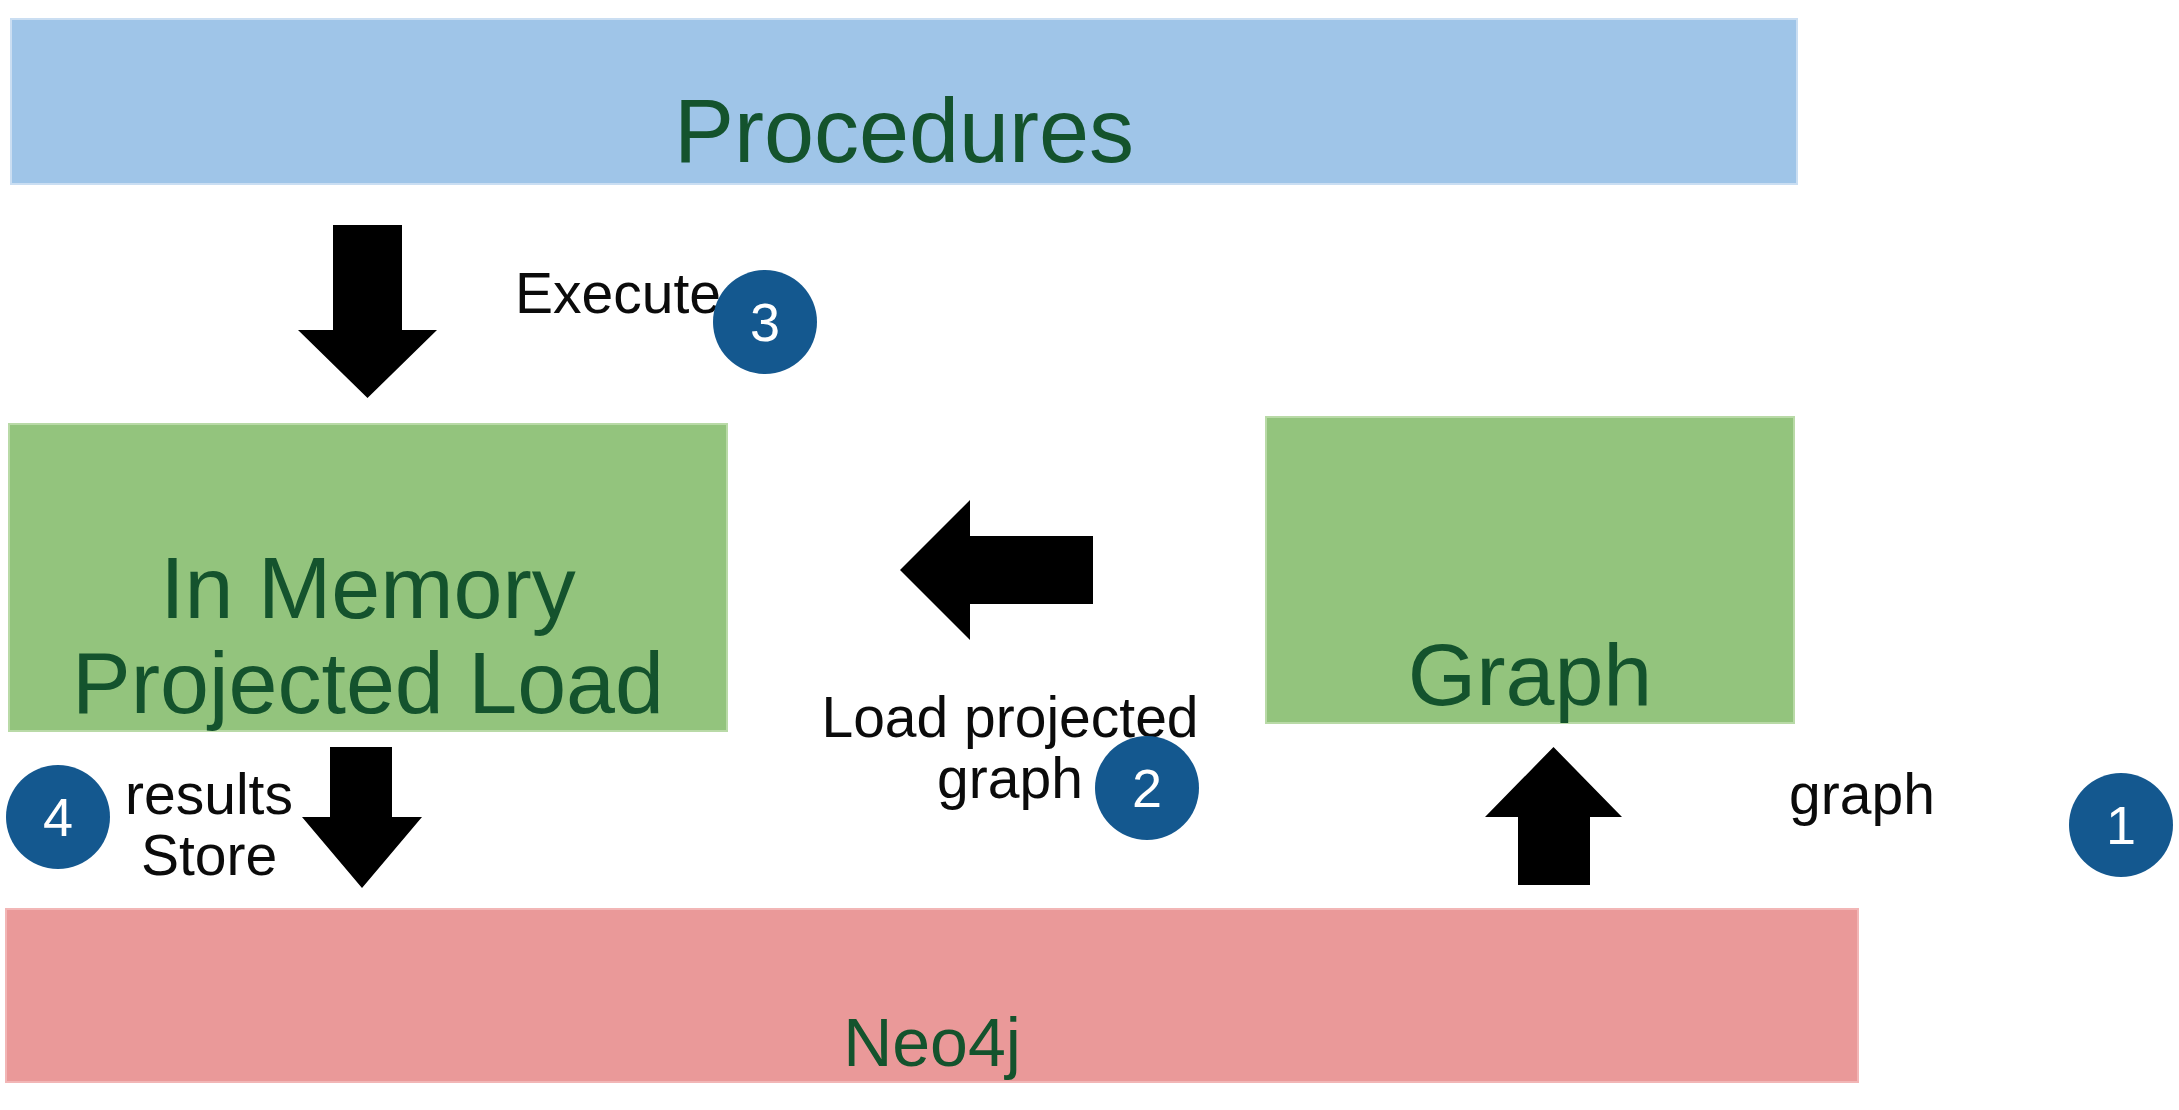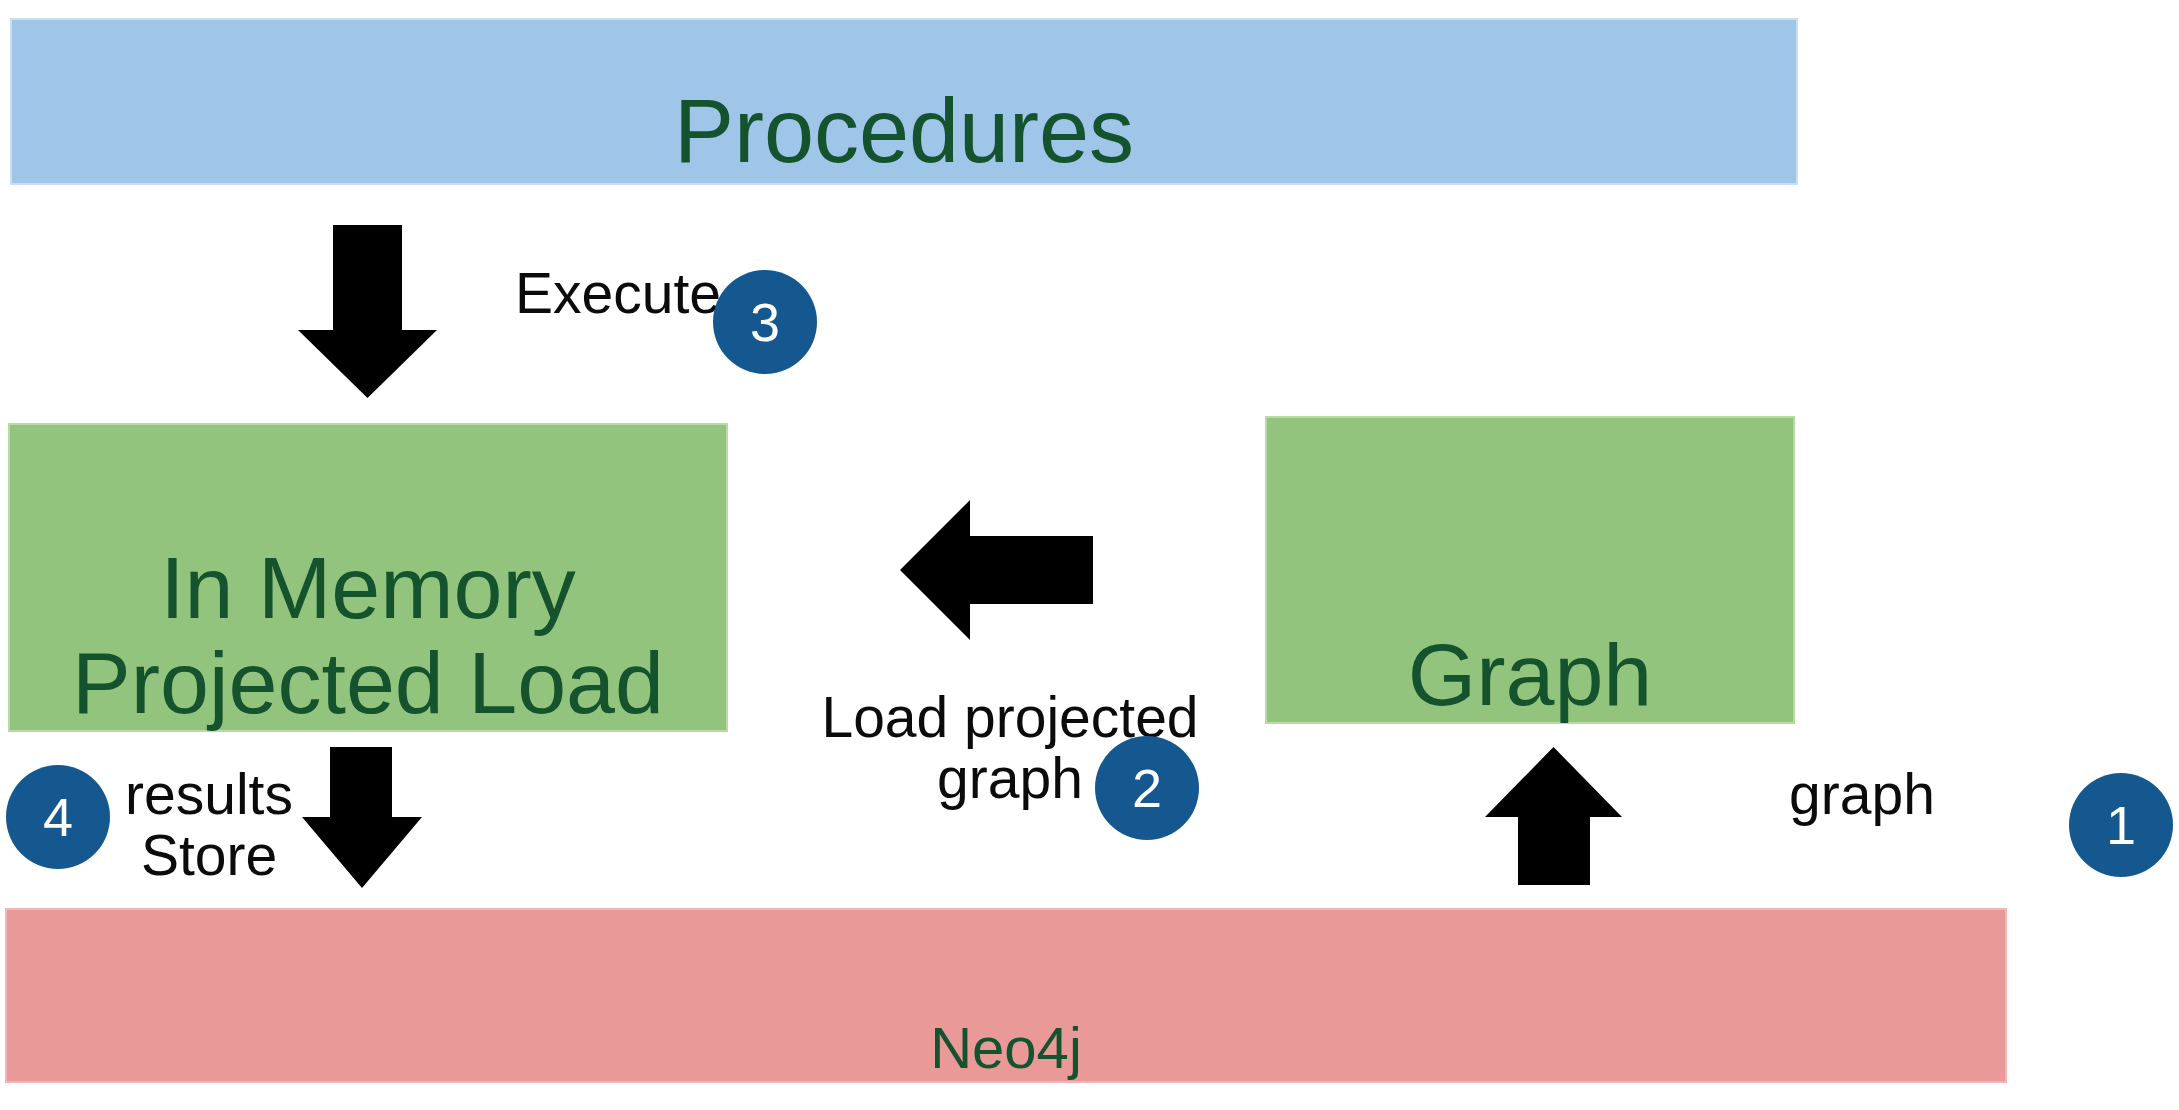--- a/index.html
+++ b/index.html
@@ -31,24 +31,24 @@
     border:2px solid #b9daa7;
     font-size:88px;line-height:95px;margin-top:9px;
   }
   .box-graph-loader{
     left:1265px;top:416px;width:530px;height:308px;
     background:var(--memory_fill,#93c47d);
     border:2px solid #b9daa7;
     font-size:88px;line-height:95px;
   }
   .bar-neo4j{
-    left:5px;top:908px;width:2002px;height:175px;
+    left:5px;top:908px;width:1854px;height:175px;
     background:var(--neo4j_fill,#ea9999);
     border:2px solid #f2b6b6;
-    font-size:58px;
+    font-size:68px;
   }
   .label{
     position:absolute;
     font-size:57px;line-height:61px;
     text-align:center;
     color:#0b0b0b;
     white-space:nowrap;
   }
   .label div{white-space:nowrap;}
   .label-execute{left:448px;top:263px;width:340px;}

